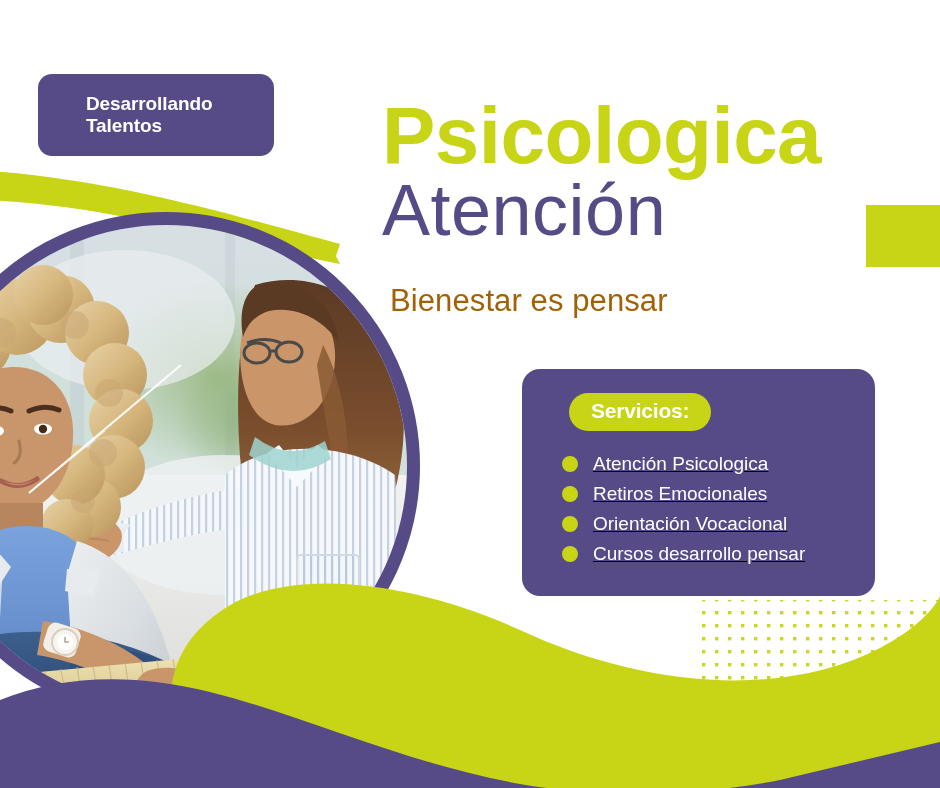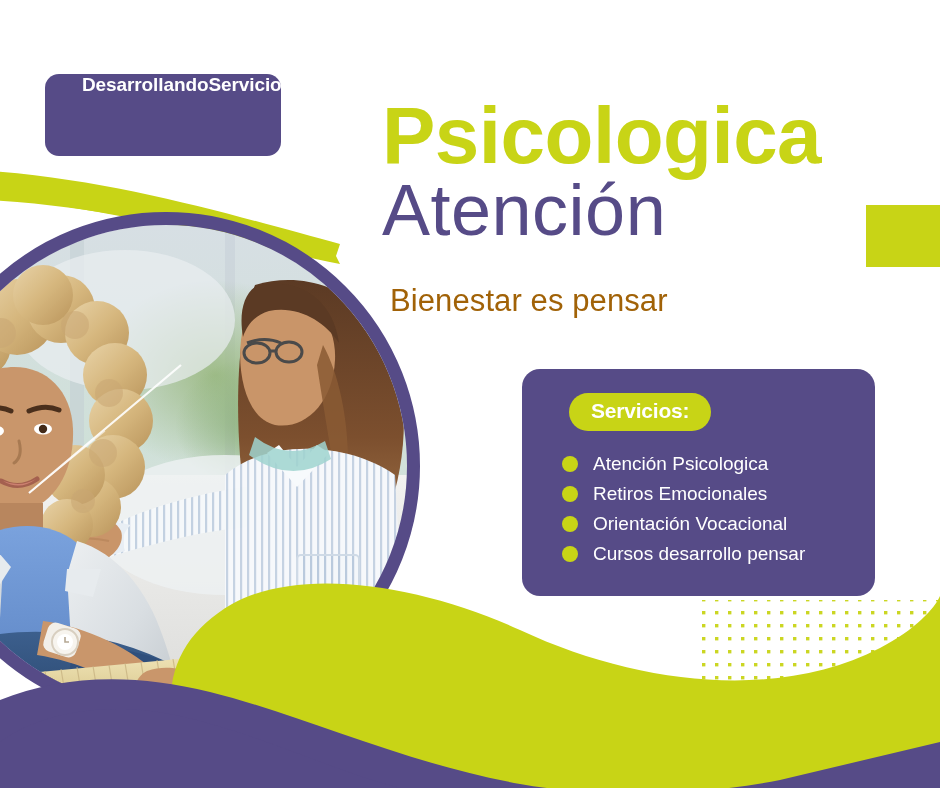--- a/index.html
+++ b/index.html
@@ -20,28 +20,29 @@
   .layer {
     position: absolute;
     inset: 0;
     width: 940px;
     height: 788px;
     pointer-events: none;
   }
   
   #tagline-badge {
     position: absolute;
-    left: 45px;
+    left: 38px;
     top: 74px;
     width: 236px;
     height: 82px;
     background: #564B87;
     border-radius: 14px;
     box-sizing: border-box;
     display: flex;
+    flex-direction: column;
     justify-content: center;
     padding-left: 48px;
   }
   #tagline-badge .badge-line {
     color: #ffffff;
     font-size: 19px;
     font-weight: bold;
     line-height: 1.18;
     letter-spacing: -0.1px;
   }
@@ -103,20 +104,21 @@
     letter-spacing: -0.2px;
   }
   #services-list {
     position: absolute;
     left: 40px;
     top: 85px;
     right: 14px;
     list-style: none;
     margin: 0;
     padding: 0;
+    text-decoration: underline;
   }
   #services-list li {
     display: flex;
     align-items: center;
     margin-bottom: 9px;
   }
   #services-list .dot {
     width: 16px;
     height: 16px;
     border-radius: 50%;
@@ -431,21 +433,21 @@
              C 600 798, 700 796, 780 780
              L 940 742 L 940 788 Z" fill="#564B87"></path>
 
     <path d="M 0 742 C 40 712, 110 700, 180 716
              C 260 734, 330 770, 400 788
              L 0 788 Z" fill="#564B87"></path>
   </svg>
 
   <div id="tagline-badge">
     <span class="badge-line">Desarrollando</span>
-    <span class="badge-line">Servicios</span>
+    <span class="badge-line">Talentos</span>
   </div>
 
   <div id="headline-block">
     <div id="headline-bottom">Psicologica</div>
     <div id="headline-top">Atención</div>
   </div>
 
   <div id="subhead">Bienestar es pensar</div>
 
   <div id="services-card">

